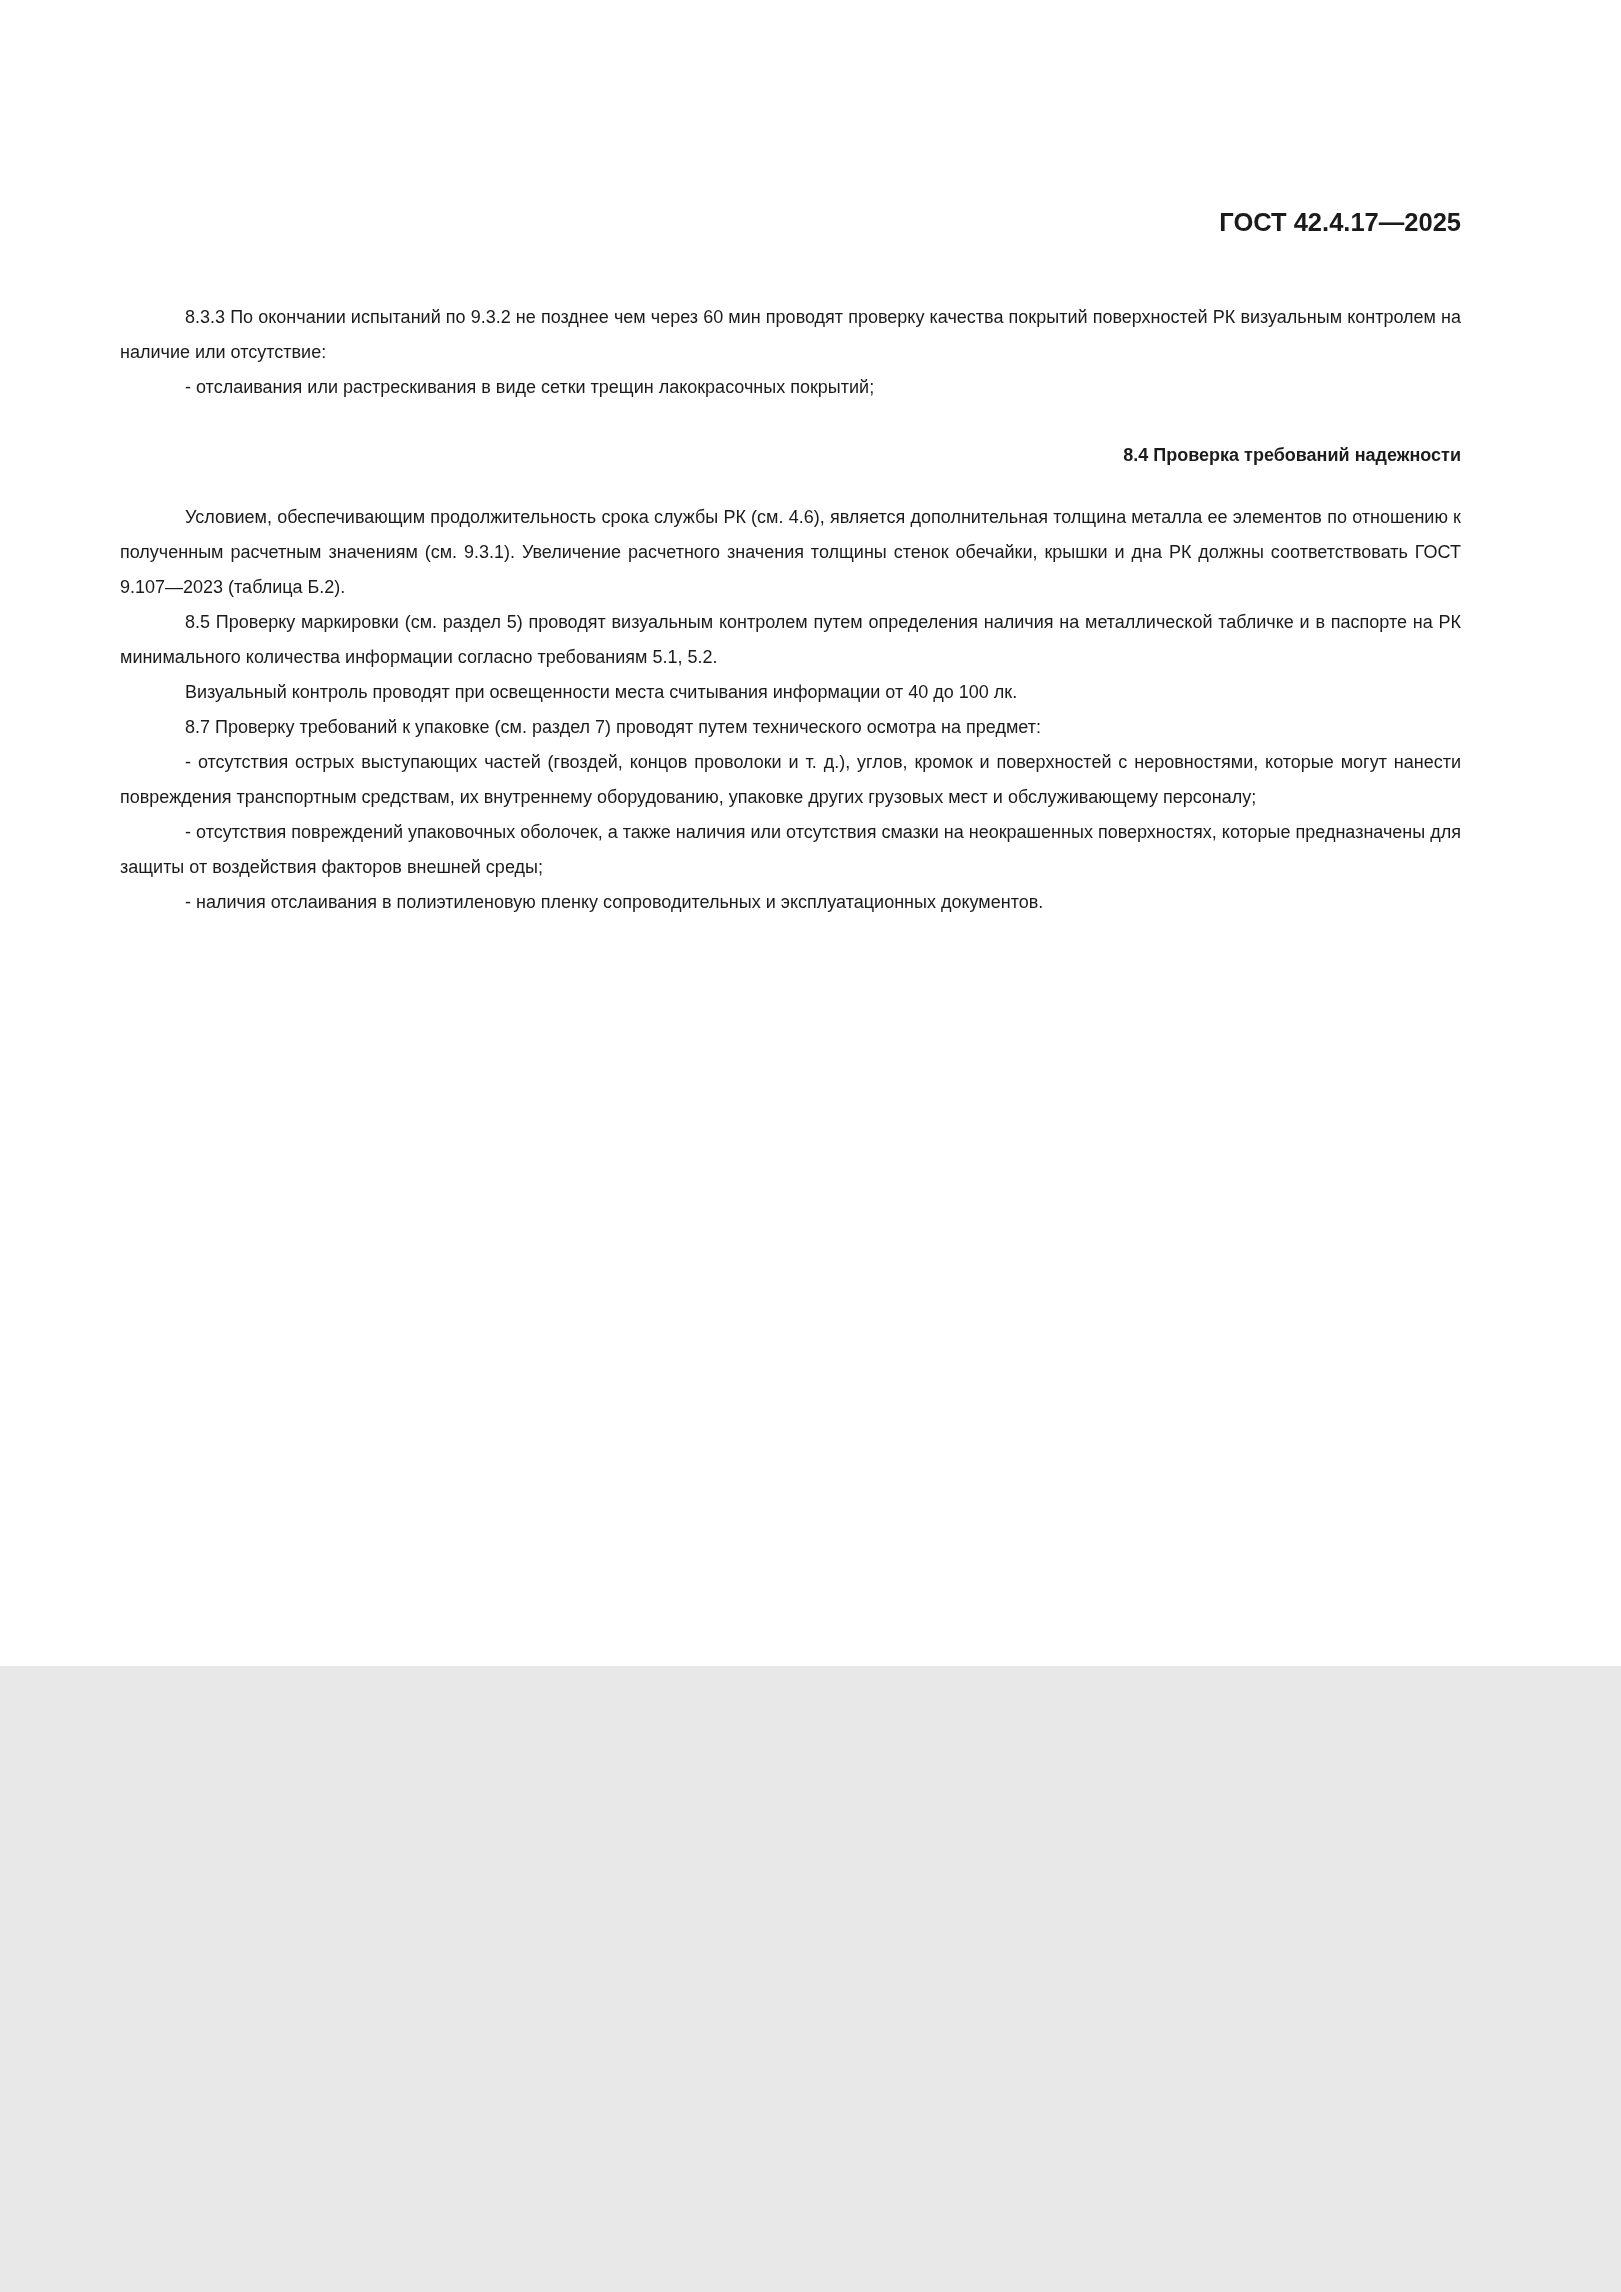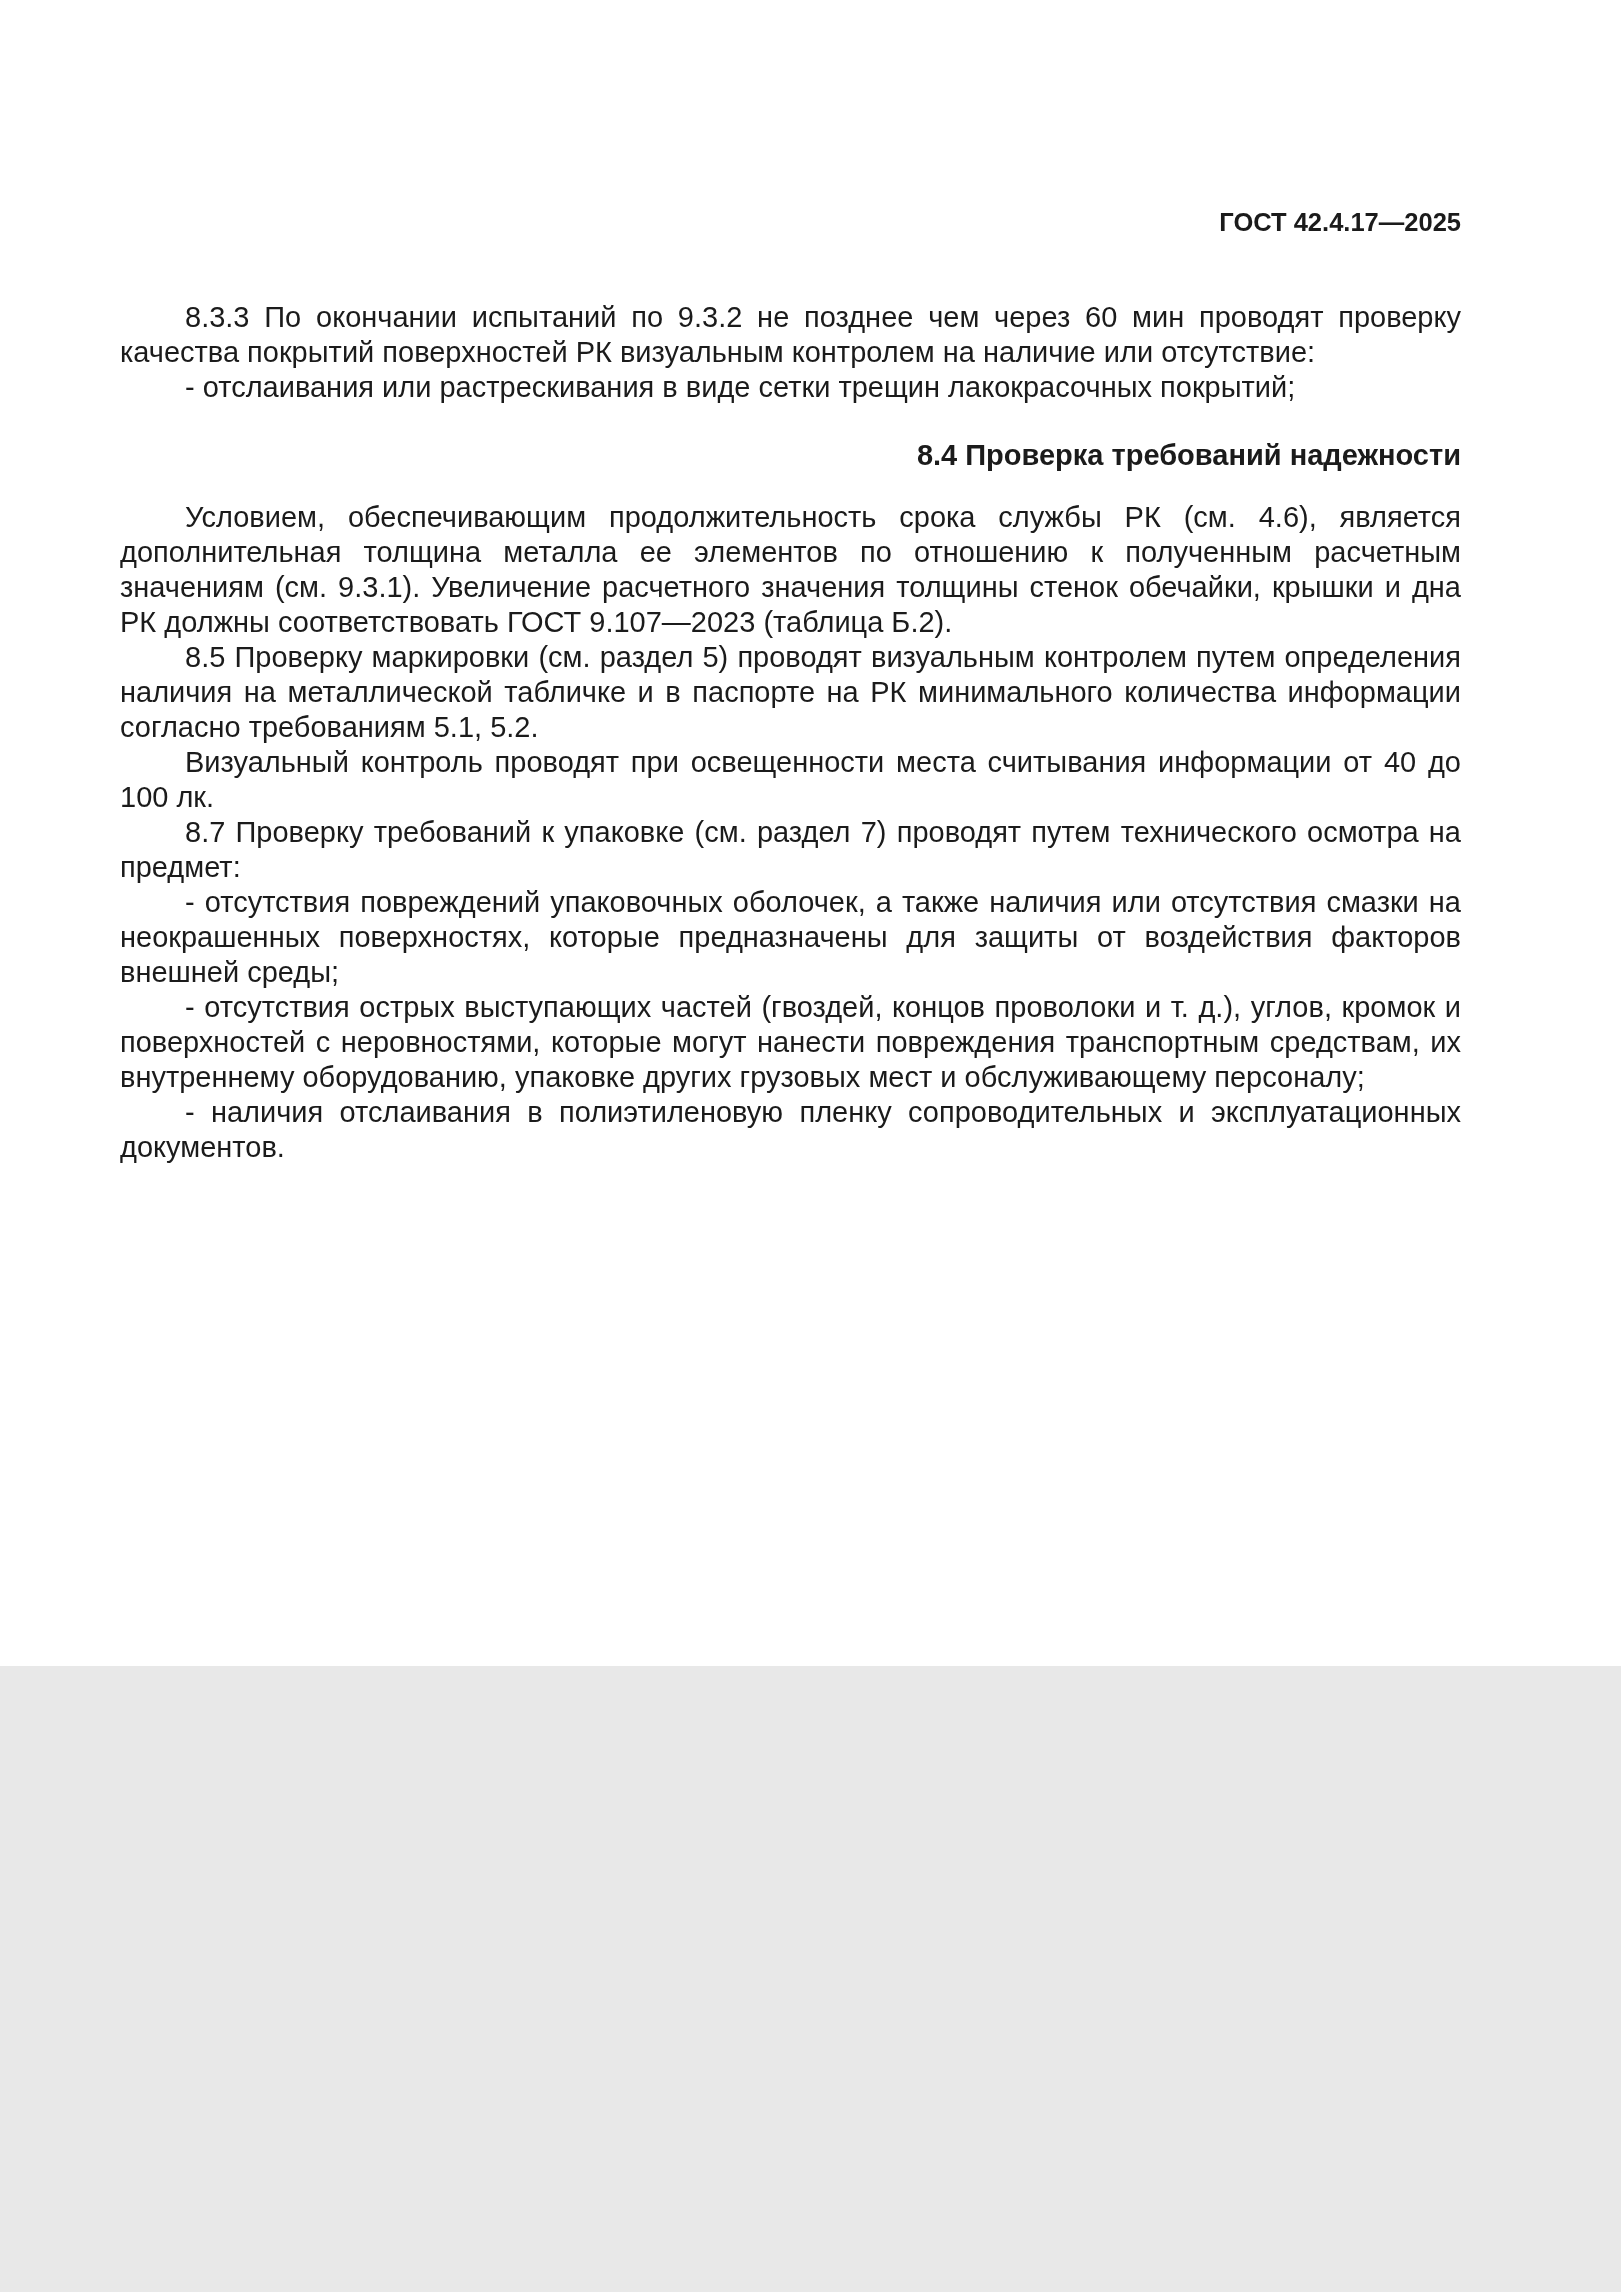--- a/index.html
+++ b/index.html
@@ -25,21 +25,21 @@
     text-align: right;
     font-weight: bold;
     font-size: 25.5px;
     line-height: 29px;
   }
   .content {
     position: absolute;
     top: 300px;
     left: 120px;
     width: 1341px;
-    font-size: 29px;
+    font-size: 18px;
     line-height: 35px;
     text-align: justify;
   }
   .para {
     margin: 0;
     text-indent: 65px;
   }
   .heading {
     font-weight: bold;
     text-align: right;
@@ -66,22 +66,22 @@
   </div>
 
   <div class="content">
     <p class="para">8.3.3 По окончании испытаний по 9.3.2 не позднее чем через 60 мин проводят проверку качества покрытий поверхностей РК визуальным контролем на наличие или отсутствие:</p>
     <p class="para">- отслаивания или растрескивания в виде сетки трещин лакокрасочных покрытий;</p>
     <p class="para heading">8.4 Проверка требований надежности</p>
     <p class="para">Условием, обеспечивающим продолжительность срока службы РК (см. 4.6), является дополнительная толщина металла ее элементов по отношению к полученным расчетным значениям (см. 9.3.1). Увеличение расчетного значения толщины стенок обечайки, крышки и дна РК должны соответствовать ГОСТ 9.107—2023 (таблица Б.2).</p>
     <p class="para">8.5 Проверку маркировки (см. раздел 5) проводят визуальным контролем путем определения наличия на металлической табличке и в паспорте на РК минимального количества информации согласно требованиям 5.1, 5.2.</p>
     <p class="para">Визуальный контроль проводят при освещенности места считывания информации от 40 до 100 лк.</p>
     <p class="para">8.7 Проверку требований к упаковке (см. раздел 7) проводят путем технического осмотра на предмет:</p>
+    <p class="para">- отсутствия острых выступающих частей (гвоздей, концов проволоки и т. д.), углов, кромок и поверхностей с неровностями, которые могут нанести повреждения транспортным средствам, их внутреннему оборудованию, упаковке других грузовых мест и обслуживающему персоналу;</p>
     <p class="para">- отсутствия повреждений упаковочных оболочек, а также наличия или отсутствия смазки на неокрашенных поверхностях, которые предназначены для защиты от воздействия факторов внешней среды;</p>
-    <p class="para">- отсутствия острых выступающих частей (гвоздей, концов проволоки и т. д.), углов, кромок и поверхностей с неровностями, которые могут нанести повреждения транспортным средствам, их внутреннему оборудованию, упаковке других грузовых мест и обслуживающему персоналу;</p>
     <p class="para">- наличия отслаивания в полиэтиленовую пленку сопроводительных и эксплуатационных документов.</p>
   </div>
 
   <div class="page-footer">
     <span>7</span>
   </div>
 
 </div>
 
 

